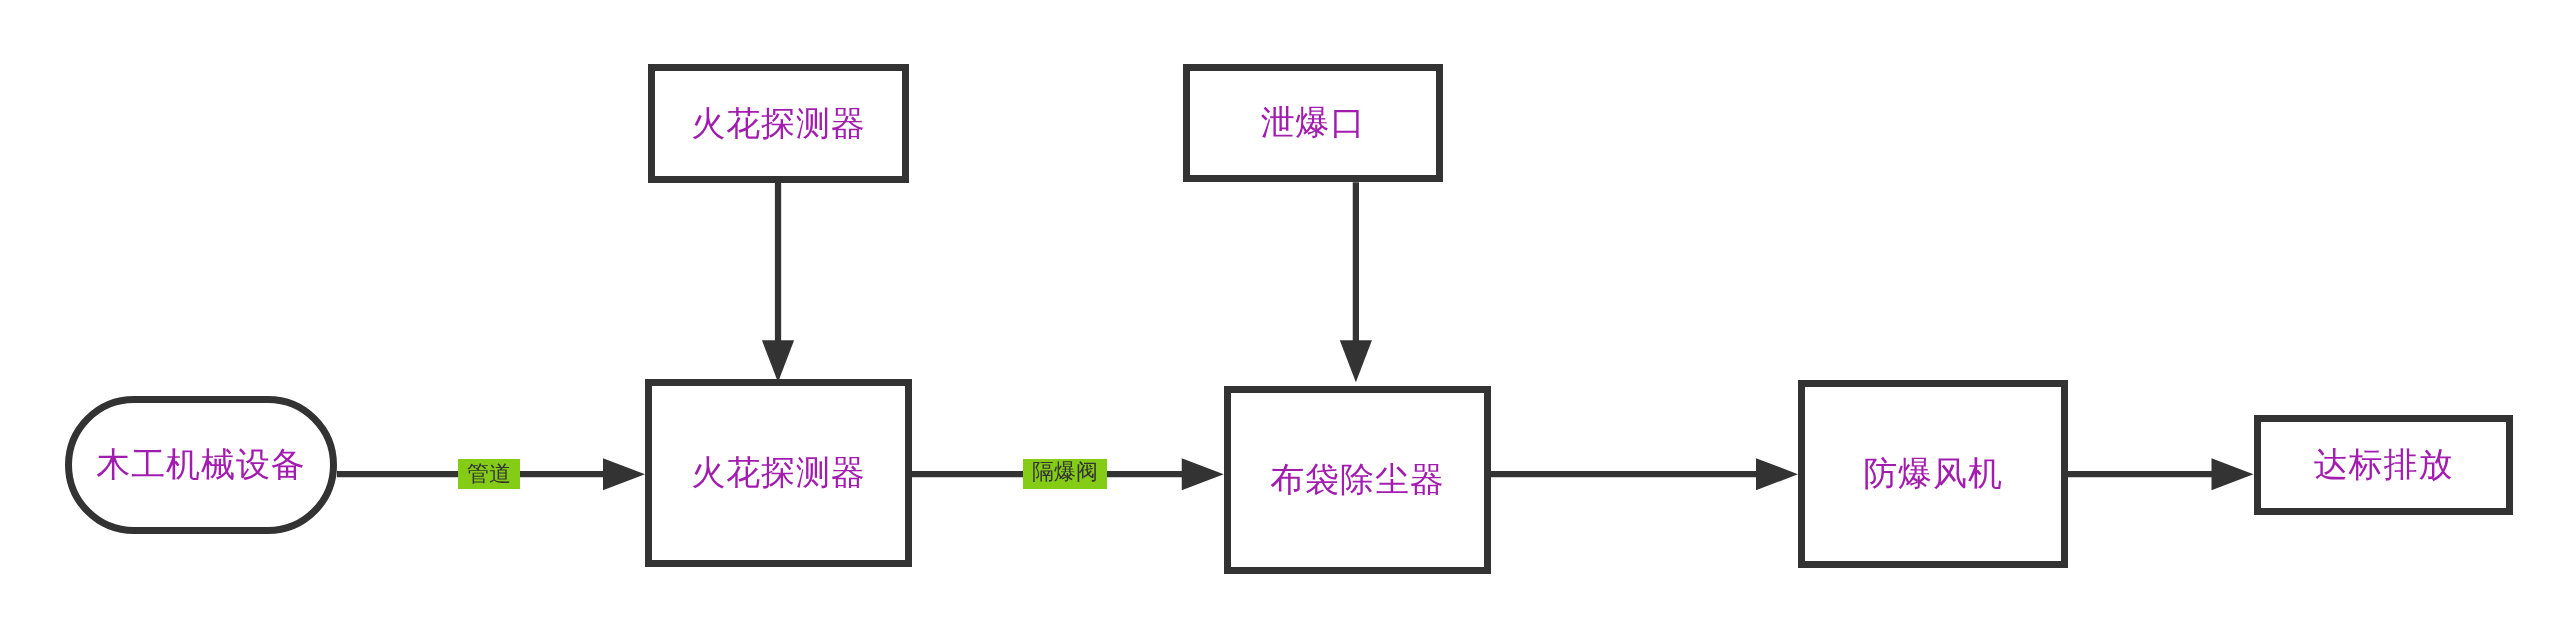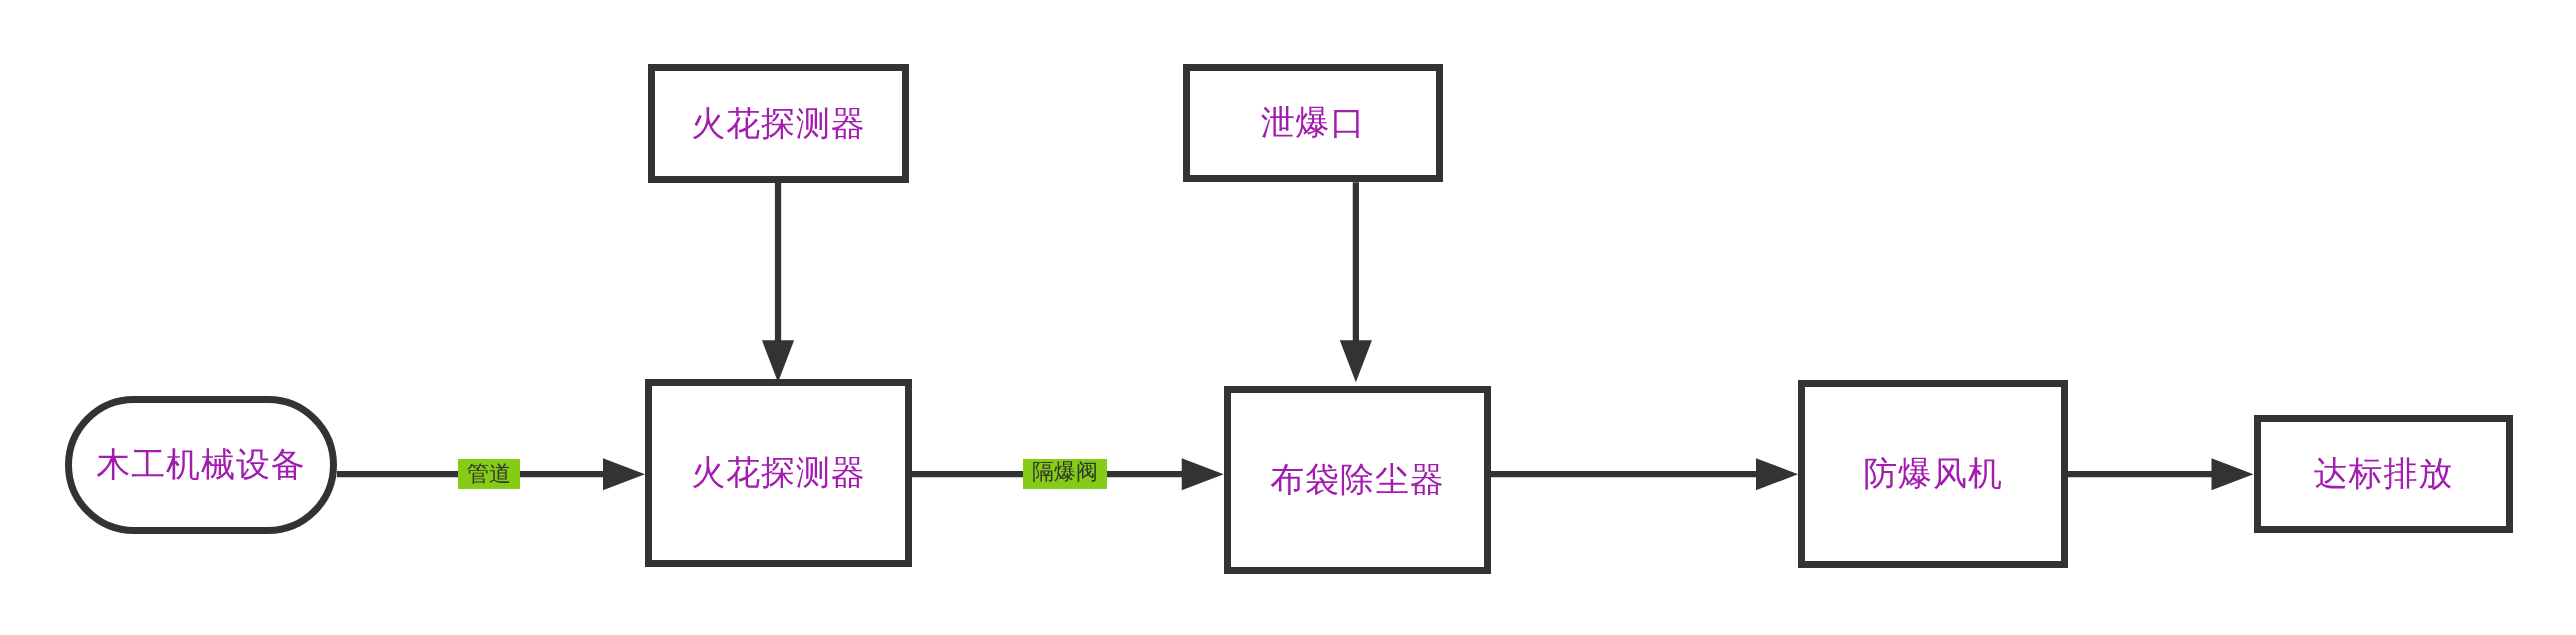--- a/index.html
+++ b/index.html
@@ -39,21 +39,21 @@
     white-space: nowrap;
     line-height: 1.2;
   }
   
   #n-woodworking   { left: 65px;   top: 396px; width: 272px; height: 138px; }
   #n-spark         { left: 648px;  top: 64px;  width: 261px; height: 119px; }
   #n-vent          { left: 1183px; top: 64px;  width: 260px; height: 118px; }
   #n-central-duct  { left: 645px;  top: 379px; width: 267px; height: 188px; }
   #n-bag-filter    { left: 1224px; top: 379px; width: 267px; height: 188px; margin-top: 7px; }
   #n-fan           { left: 1798px; top: 380px; width: 270px; height: 188px; }
-  #n-discharge     { left: 2254px; top: 415px; width: 259px; height: 118px; align-items: center; }
+  #n-discharge     { left: 2254px; top: 415px; width: 259px; height: 100px; align-items: center; }
   #lbl-pipe        { left: 489px;  top: 474px; }
   #lbl-valve       { left: 1065px; top: 474px; font-family: Liberation Mono, monospace; }
 </style>
 </head>
 <body>
 
 <svg id="edge-layer" viewBox="0 0 2884 711" xmlns="http://www.w3.org/2000/svg">
   <g stroke="#333333" stroke-width="7" fill="none">
 
     <line x1="377" y1="531" x2="681" y2="531"></line>

